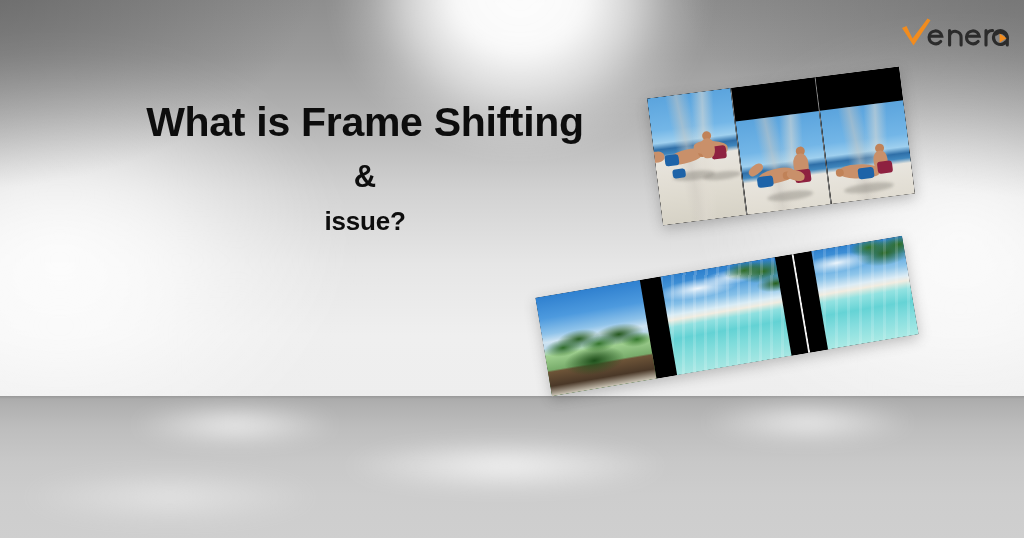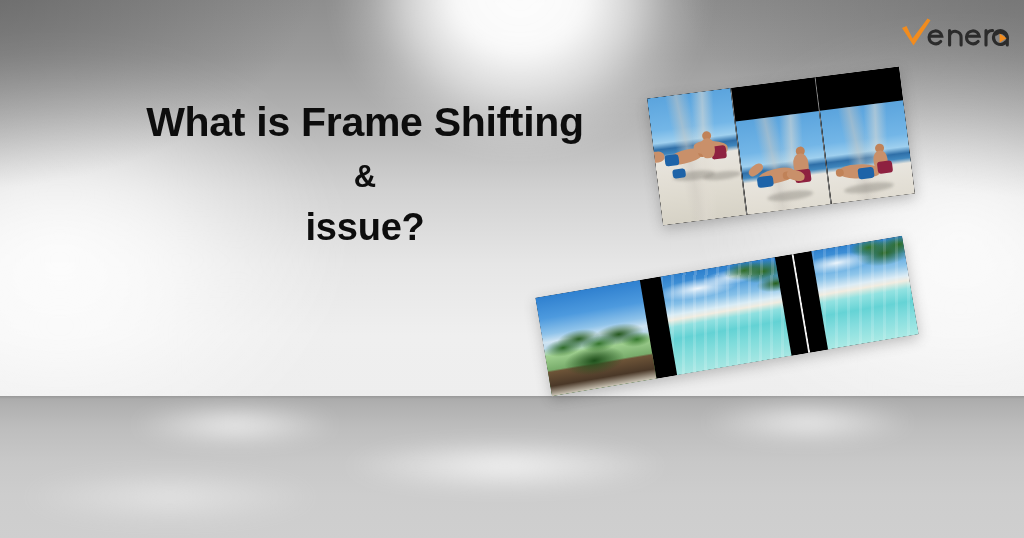--- a/index.html
+++ b/index.html
@@ -135,21 +135,21 @@
     line-height: 1.0;
     -webkit-font-smoothing: antialiased;
   }
   .title-line {
     display: block;
     white-space: nowrap;
   }
   .tl-1 { font-size: 41px; letter-spacing: -0.3px; margin-bottom: 18px; }
   .tl-2 { font-size: 31px; margin-bottom: 16px; }
   .tl-3 { font-size: 38px; letter-spacing: -0.2px; margin-bottom: 10px; }
-  .tl-4 { font-size: 38px; letter-spacing: -0.2px; }
+  .tl-4 { font-size: 26px; letter-spacing: -0.2px; }
 
   
   .logo {
     position: absolute;
     left: 897px; top: 14px;
     width: 112px; height: 40px;
   }
   .logo svg { display: block; }
 
   

